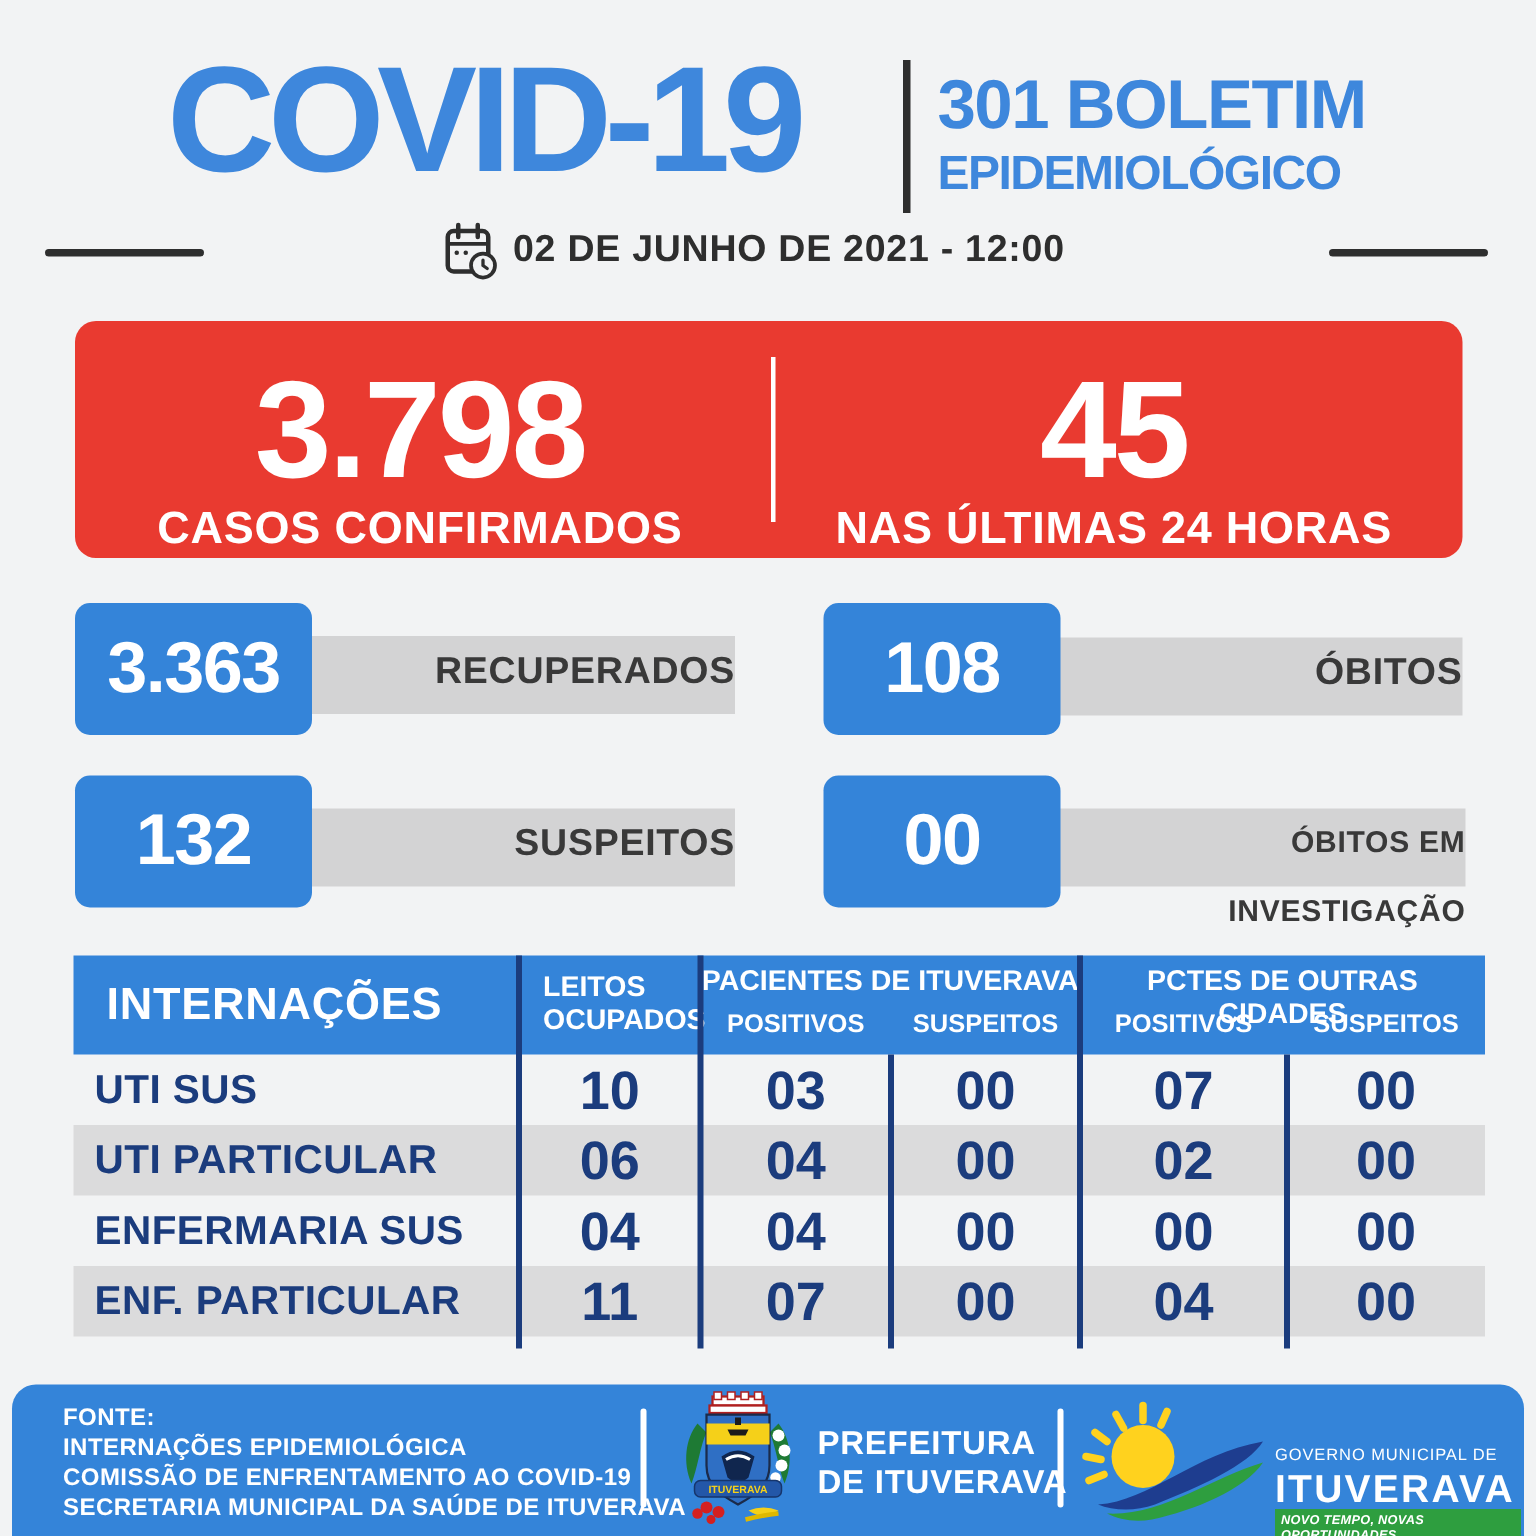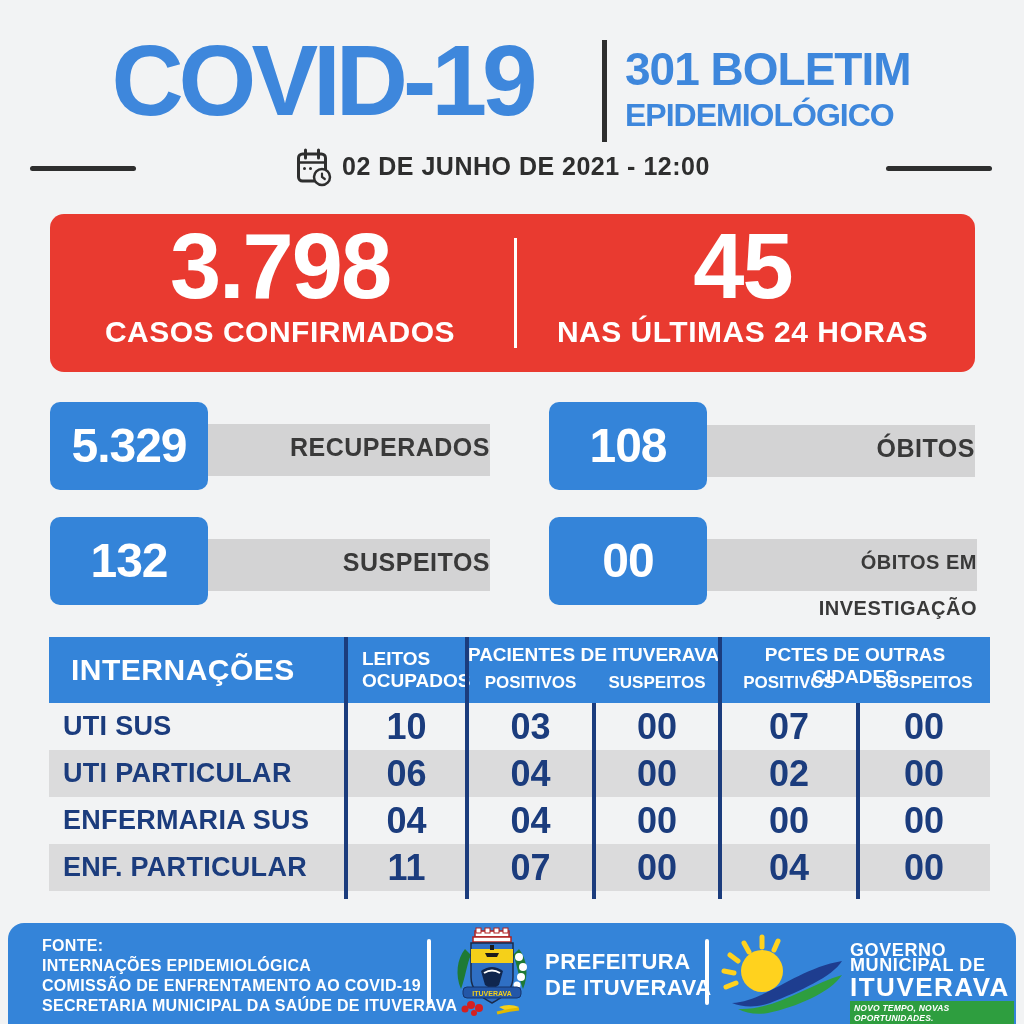--- a/index.html
+++ b/index.html
@@ -21,21 +21,21 @@
   .calendar-icon { position:absolute; left:296px; top:148px; }
   .date-text { position:absolute; left:342px; top:152px; width:380px; font-size:25px; font-weight:bold;
     color:#2E2E2E; letter-spacing:0.5px; }
 
   
   .red-banner { position:absolute; left:50px; top:214px; width:925px; height:158px; background:#E93A30; border-radius:14px; }
   .rb-divider { position:absolute; left:464px; top:24px; width:3px; height:110px; background:#ffffff; }
   .rb-group { position:absolute; top:0; height:100%; text-align:center; color:#fff; }
   .rb-group.left { left:10px; width:440px; }
   .rb-group.right { left:470px; width:445px; }
-  .rb-number { font-size:92px; line-height:100px; font-weight:bold; letter-spacing:-2px; margin-top:2px; }
+  .rb-number { font-size:92px; line-height:100px; font-weight:bold; letter-spacing:-2px; margin-top:23px; }
   .rb-label { font-size:30px; line-height:32px; font-weight:bold; letter-spacing:0.5px; }
 
   
   .stat-bar { position:absolute; height:52px; background:#D3D3D4; text-align:right; }
   .stat-bar .stat-label { font-size:25px; line-height:46px; font-weight:bold; color:#393939; letter-spacing:0.5px; }
   .stat-bar.small .stat-label { font-size:20px; }
   .stat-box { position:absolute; width:158px; height:88px; background:#3484D9; border-radius:10px;
     text-align:center; color:#fff; font-size:48px; line-height:88px; font-weight:bold; letter-spacing:-1px; }
   .bar1 { left:202px; top:424px; width:288px; }
   .bar2 { left:699px; top:425px; width:276px; }
@@ -75,21 +75,21 @@
 
   
   .footer { position:absolute; left:8px; top:923px; width:1008px; height:101px; background:#3484D9; border-radius:16px 16px 0 0; color:#fff; }
   .fonte { position:absolute; left:34px; top:13px; font-size:16px; line-height:20px; font-weight:bold; letter-spacing:0.3px; }
   .f-div { position:absolute; top:16px; width:4px; height:66px; background:#fff; border-radius:2px; }
   .f-div.a { left:419px; } .f-div.b { left:697px; }
   .crest { position:absolute; left:443px; top:4px; }
   .pref-text { position:absolute; left:537px; top:26px; font-size:22px; line-height:26px; font-weight:bold; letter-spacing:0.5px; }
   .sun-logo { position:absolute; left:708px; top:6px; }
   .gov { position:absolute; left:842px; top:20px; width:164px; }
-  .gov-line1 { font-size:18px; font-weight:bold; letter-spacing:0.6px; line-height:15px; }
+  .gov-line1 { font-size:11px; font-weight:normal; letter-spacing:0.6px; line-height:15px;margin-top:20px; }
   .gov-line2 { font-size:26px; font-weight:bold; letter-spacing:1.5px; line-height:28px; }
   .gov-tag { display:inline-block; background:#2E9E3F; color:#fff; font-size:8.5px; font-weight:bold;
     font-style:italic; padding:2px 4px; letter-spacing:0.2px; }
 </style>
 </head>
 <body>
 
 <div class="page">
 
   <div class="covid-title">COVID-19</div>
@@ -123,21 +123,21 @@
     <div class="rb-divider"></div>
     <div class="rb-group right">
       <div class="rb-number">45</div>
       <div class="rb-label">NAS ÚLTIMAS 24 HORAS</div>
     </div>
   </div>
 
   <div class="stat-bar bar1">
     <div class="stat-label">RECUPERADOS</div>
   </div>
-  <div class="stat-box box1">5.329</div>
+  <div class="stat-box box1">3.363</div>
 
   <div class="stat-bar bar2">
     <div class="stat-label">ÓBITOS</div>
   </div>
   <div class="stat-box box2">108</div>
 
   <div class="stat-bar bar3">
     <div class="stat-label">SUSPEITOS</div>
   </div>
   <div class="stat-box box3">132</div>

